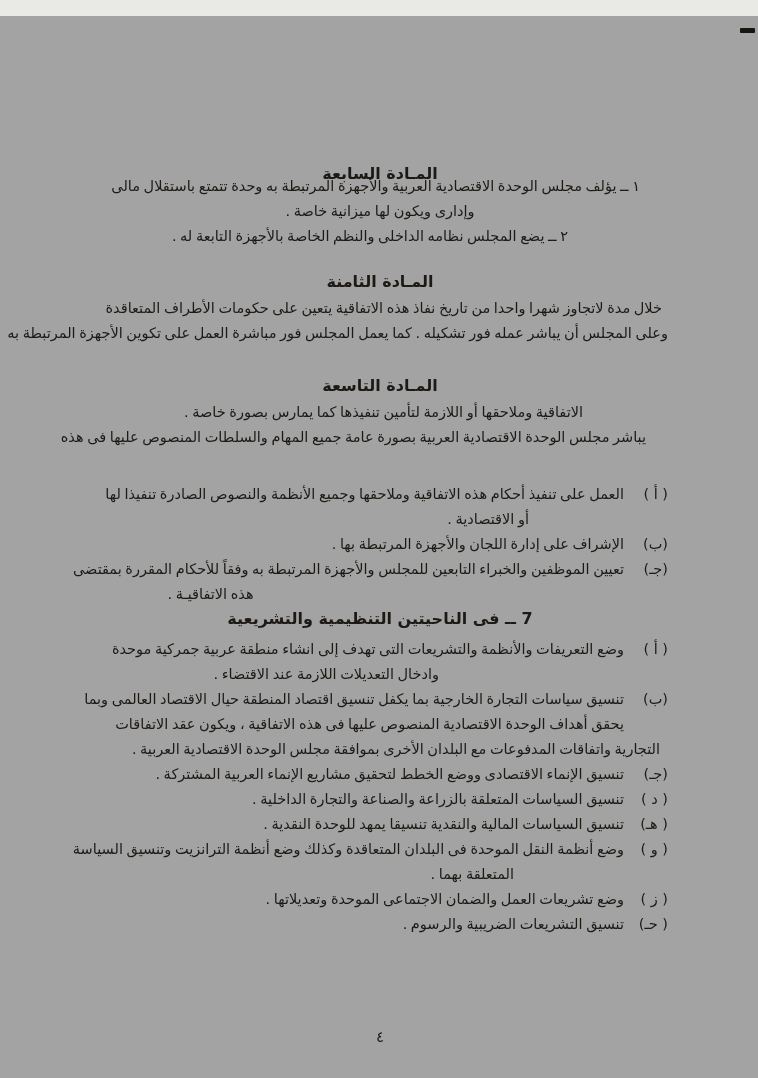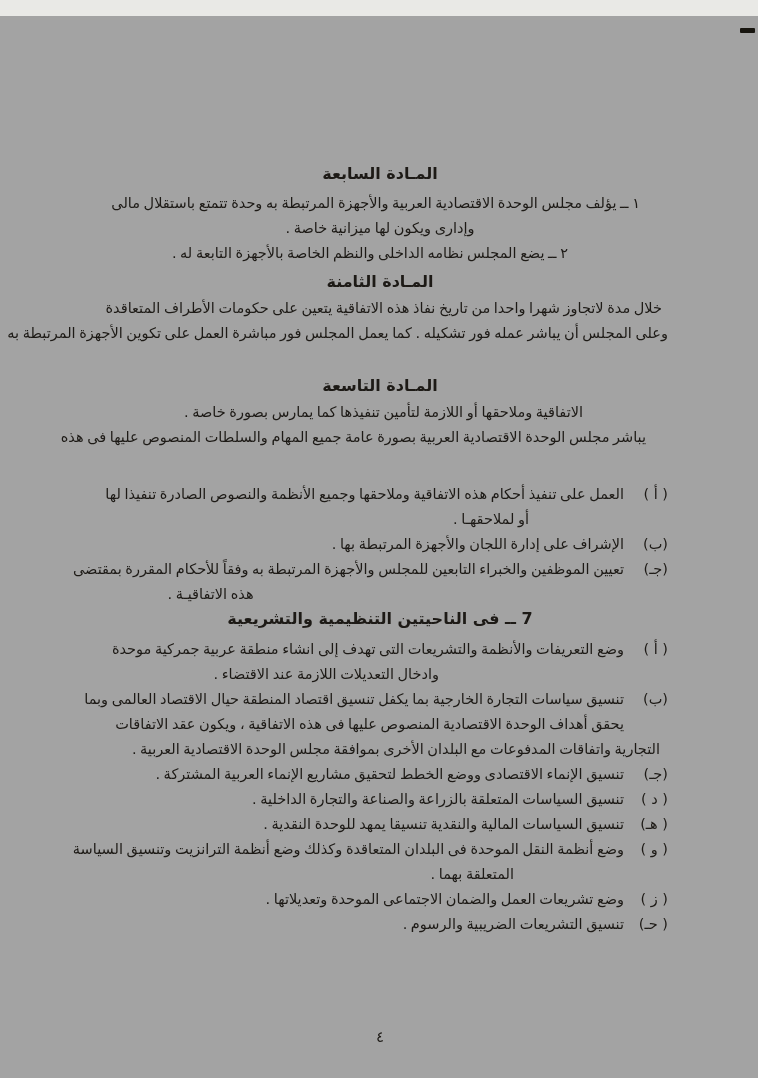--- a/index.html
+++ b/index.html
@@ -47,21 +47,21 @@
   .pr295{padding-right:295px;text-align:center;}
   .wide{margin-right:-36px;}
   .item{display:flex;}
   .marker{
     flex:0 0 44px;
     font-size:14.5px;line-height:25px;
     white-space:nowrap;
   }
   .itext{flex:1;min-width:0;}
   
-  #h7{top:147px;}   #p1{top:175px;}
+  #h7{top:147px;}   #p1{top:158px;}
   #h8{top:255px;}   #p2{top:280px;}
   #h9{top:359px;}   #p3{top:384px;}
   #hA{top:441px;}   #lA{top:466px;}
   #hB{top:592px;}   #lB{top:621px;}
   #pg{top:1012px;text-align:center;font-size:15px;}
 </style>
 </head>
 <body>
 
 <div class="page">
@@ -85,21 +85,21 @@
   <div class="blk" id="p3">
     <div class="line pr85">الاتفاقية وملاحقها أو اللازمة لتأمين تنفيذها كما يمارس بصورة خاصة .</div>
     <div class="line pr22">يباشر مجلس الوحدة الاقتصادية العربية بصورة عامة جميع المهام والسلطات المنصوص عليها فى هذه</div>
   </div>
 
   <div class="blk" id="lA">
     <div class="item">
       <span class="marker">( أ )</span>
       <div class="itext">
         <div class="line">العمل على تنفيذ أحكام هذه الاتفاقية وملاحقها وجميع الأنظمة والنصوص الصادرة تنفيذا لها</div>
-        <div class="line pr95">أو لملاحقهـا .</div>
+        <div class="line pr95">أو الاقتصادية .</div>
       </div>
     </div>
     <div class="item">
       <span class="marker">(ب)</span>
       <div class="itext">
         <div class="line">الإشراف على إدارة اللجان والأجهزة المرتبطة بها .</div>
       </div>
     </div>
     <div class="item">
       <span class="marker">(جـ)</span>

